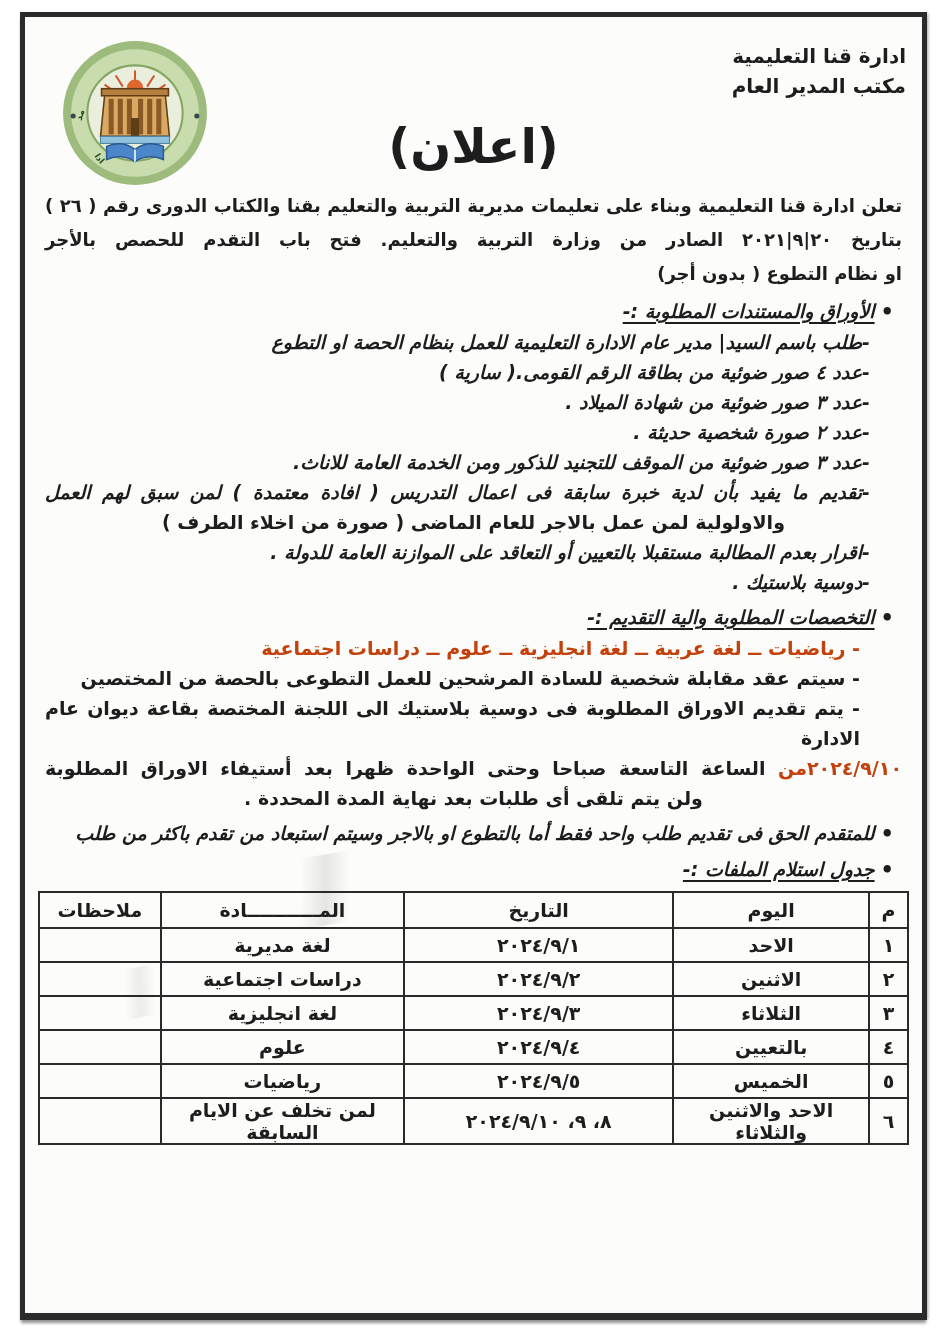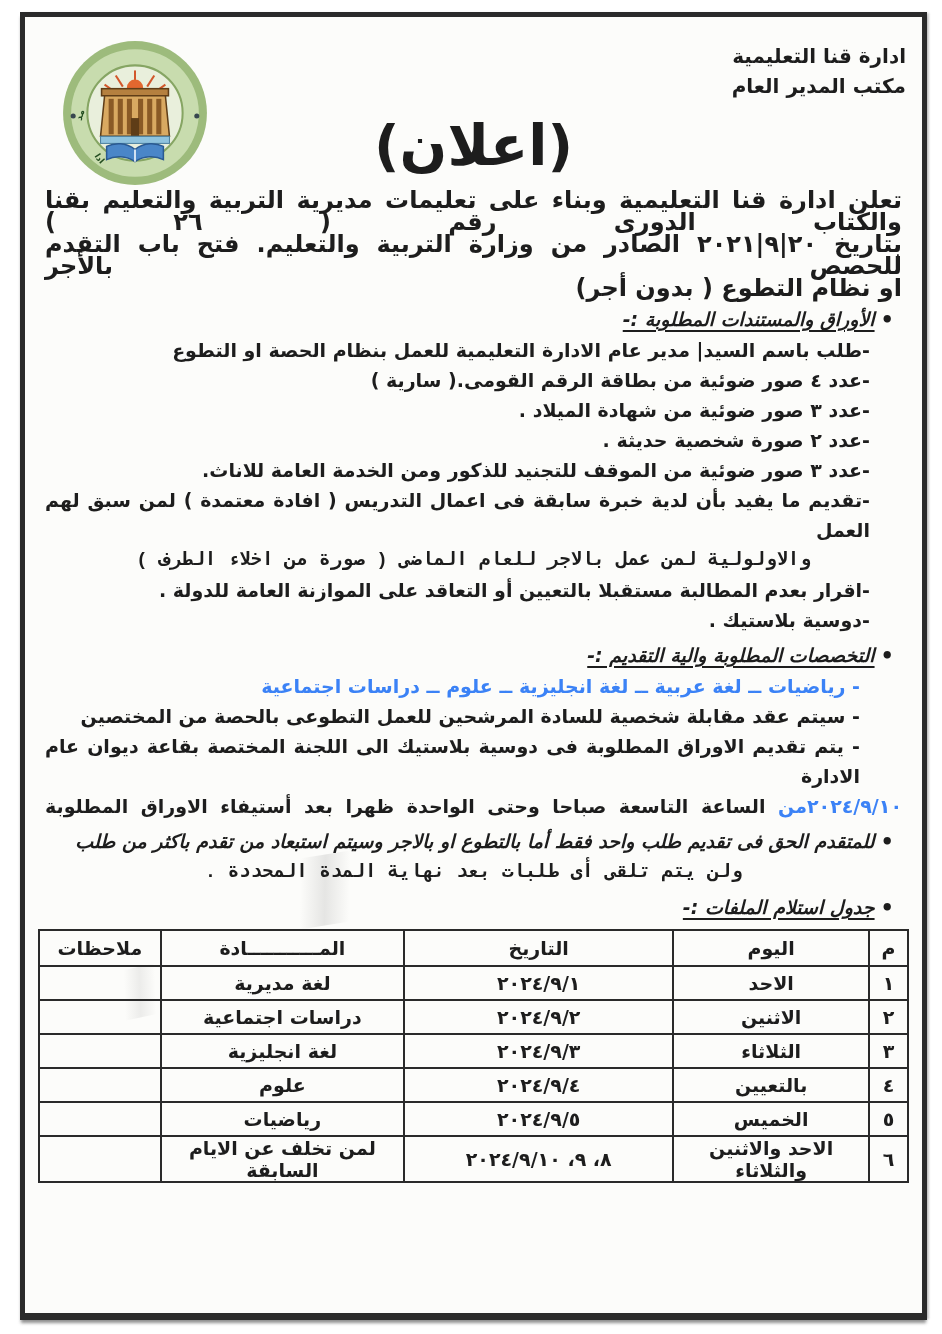--- a/index.html
+++ b/index.html
@@ -18,30 +18,30 @@
     left:20px;top:12px;right:15px;bottom:14px;
     border:5px solid #2b2b2b;
     border-bottom-width:7px;
     background:#fcfcfa;
     box-shadow:0 4px 3px -1px rgba(70,70,70,.6), 3px 0 2px -1px rgba(120,120,120,.35);
   }
   .content{position:relative;padding:10px 6px 0 6px;height:100%;box-sizing:border-box;}
   .logo{position:absolute;top:20px;right:auto;left:34px;width:152px;height:152px;}
   .hdr{margin-top:14px;text-align:right;padding-left:4px;padding-right:10px;font-size:20px;line-height:30px;}
   .title{
-    text-align:center;font-size:56px;line-height:86px;font-weight:bold;
+    text-align:center;font-size:48px;line-height:86px;font-weight:bold;
     letter-spacing:1px;margin-top:2px;
   }
   .line{font-size:19px;line-height:30px;text-align:right;padding:0 14px;}
-  .intro{line-height:22px;font-size:24px;}
+  .intro{line-height:34px;font-size:18px;}
   .j{text-align:justify;text-align-last:justify;}
-  .c{text-align:right;text-align-last:center;font-family:Liberation Mono, monospace;}
-  .ind{padding-right:46px;}
+  .c{text-align:right;text-align-last:center;}
+  .ind{padding-right:46px;font-style:italic;}
   .ind2{padding-right:56px;}
-  .red{color:#3b82f6;}
+  .red{color:#c2410c;}
   .u{text-decoration:underline;text-decoration-thickness:2px;text-underline-offset:4px;}
   .hline{margin-top:5px;padding-right:22px;font-style:italic;}
   .blt{font-size:21px;vertical-align:-1px;padding-left:6px;}
   table.sched{
     width:calc(100% - 14px);
     margin:6px 7px 0 7px;
     border-collapse:collapse;
     font-size:19px;
   }
   table.sched th, table.sched td{
@@ -138,25 +138,25 @@
       <div class="line hline">
         <span class="blt">•</span><span class="u">التخصصات المطلوبة والية التقديم :-</span>
       </div>
 
       <div class="line ind2 red">-   رياضيات ــ لغة عربية ــ لغة انجليزية ــ علوم ــ دراسات اجتماعية</div>
       <div class="line ind2">-   سيتم عقد مقابلة شخصية للسادة المرشحين للعمل التطوعى بالحصة من المختصين</div>
       <div class="line ind2 j">-   يتم تقديم الاوراق المطلوبة فى دوسية بلاستيك الى اللجنة المختصة بقاعة ديوان عام الادارة</div>
       <div class="line j">
         <span class="red">٢٠٢٤/٩/١٠من </span><span>الساعة التاسعة صباحا وحتى الواحدة ظهرا  بعد أستيفاء الاوراق المطلوبة</span>
       </div>
+      <div class="line c">ولن يتم تلقى أى طلبات بعد نهاية المدة المحددة .</div>
+
       <div class="line hline">
         <span class="blt">•</span><span>للمتقدم الحق فى تقديم طلب واحد فقط أما بالتطوع او بالاجر وسيتم استبعاد من تقدم باكثر من طلب</span>
       </div>
-
-      <div class="line c">ولن يتم تلقى أى طلبات بعد نهاية المدة المحددة .</div>
 
       <div class="line hline">
         <span class="blt">•</span><span class="u">جدول استلام الملفات :-</span>
       </div>
 
       <table class="sched">
         <colgroup>
           <col style="width:4.5%">
             <col style="width:22.5%">
             <col style="width:31%">

